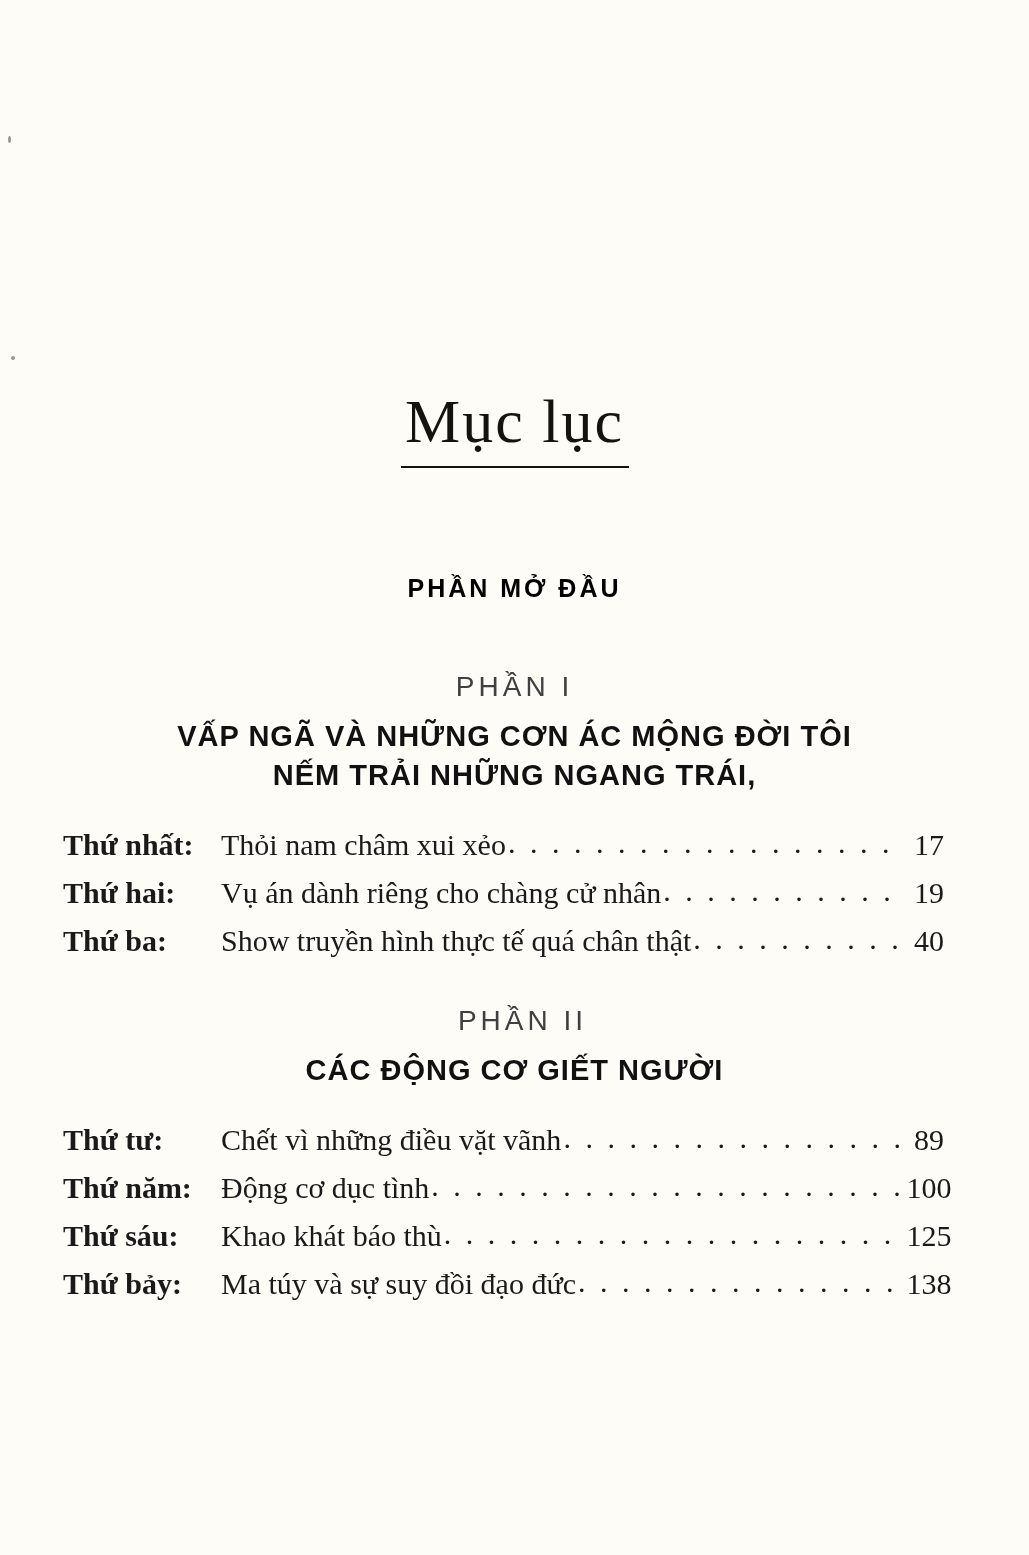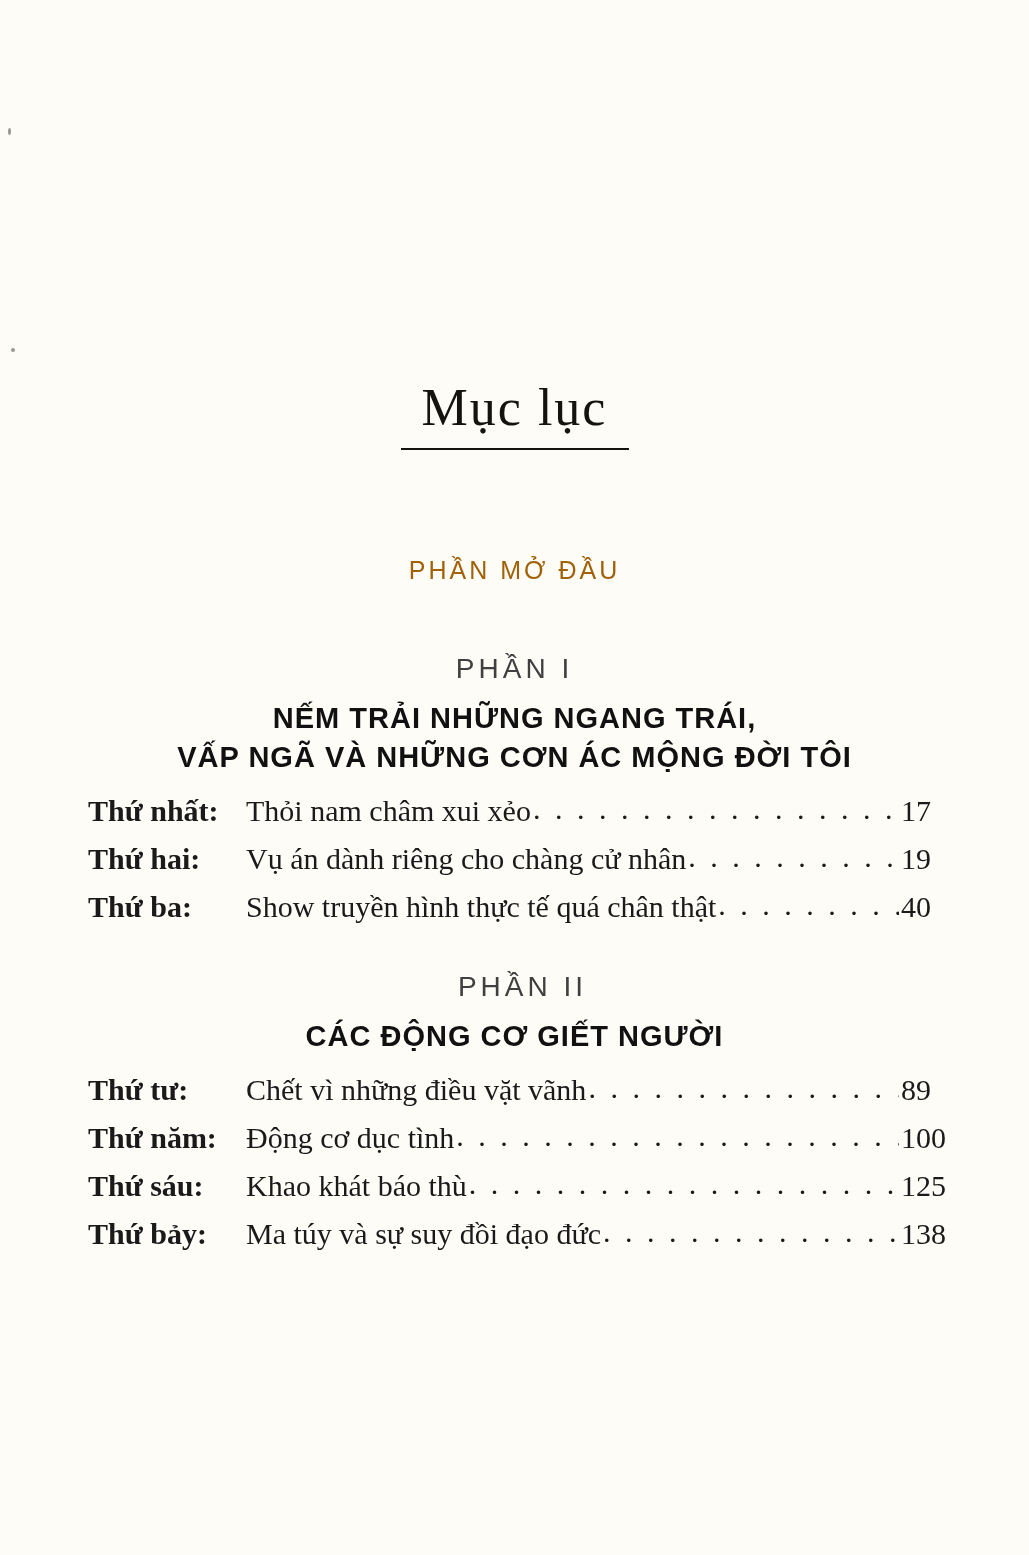--- a/index.html
+++ b/index.html
@@ -19,44 +19,44 @@
     width: 1029px;
     height: 1555px;
     position: relative;
     box-sizing: border-box;
   }
 
   
   .toc-title {
     text-align: center;
     font-family: "Liberation Serif", serif;
-    font-size: 52px;
+    font-size: 62px;
     font-weight: 400;
     letter-spacing: 2px;
-    margin: 0;
+    margin: 8px;
     padding-top: 382px;
     line-height: 1;
     color: #15130f;
   }
   .title-rule {
     width: 228px;
     height: 2px;
     background: #15130f;
     margin: 14px auto 0 auto;
   }
 
   
   .front-matter {
     text-align: center;
     font-family: "Liberation Sans", sans-serif;
     font-size: 25px;
     letter-spacing: 3px;
-    color: #a16207;
+    color: #000000;
     margin-top: 106px;
-    font-weight: 400;
+    font-weight: 700;
   }
 
   .part-label {
     text-align: center;
     font-family: "Liberation Sans", sans-serif;
     font-size: 28px;
     letter-spacing: 4px;
     color: #404040;
     font-weight: 300;
     margin-top: 68px;
@@ -69,22 +69,22 @@
     font-weight: 700;
     letter-spacing: 1px;
     color: #111;
     line-height: 1.35;
     margin-top: 14px;
     padding: 0 90px;
   }
 
   
   .entries {
-    margin-top: 10px;
-    padding: 0 72px 0 88px;
+    margin-top: 26px;
+    padding: 0 72px 0 63px;
   }
   .entry {
     display: flex;
     align-items: baseline;
     font-size: 30px;
     line-height: 1.0;
     padding: 9px 0;
     white-space: nowrap;
   }
   .entry .lead {
@@ -103,21 +103,21 @@
     white-space: nowrap;
     margin: 0 2px;
     letter-spacing: 3.5px;
     color: #1a1a1a;
     font-size: 30px;
     position: relative;
     top: -2px;
   }
   .entry .page-num {
     flex: 0 0 auto;
-    text-align: left;
+    text-align: center;
     min-width: 56px;
   }
 
   .gap-part2 { margin-top: 40px; padding-left: 16px; }
   .speck {
     position: absolute;
     background: #9a9a92;
     border-radius: 50%;
   }
 </style>
@@ -129,22 +129,22 @@
   <span class="speck" style="left:8px;top:128px;width:3px;height:7px;"></span>
   <span class="speck" style="left:11px;top:348px;width:4px;height:4px;"></span>
 
   <h1 class="toc-title">Mục lục</h1>
   <div class="title-rule"></div>
 
   <div class="front-matter">PHẦN MỞ ĐẦU</div>
 
   <div class="part-label">PHẦN I</div>
   <div class="part-title">
+    <div>VẤP NGÃ VÀ NHỮNG CƠN ÁC MỘNG ĐỜI TÔI</div>
     <div>NẾM TRẢI NHỮNG NGANG TRÁI,</div>
-    <div>VẤP NGÃ VÀ NHỮNG CƠN ÁC MỘNG ĐỜI TÔI</div>
   </div>
 
   <div class="entries">
     <div class="entry">
       <span class="lead">Thứ nhất:</span>
       <span class="chapter">Thỏi nam châm xui xẻo</span>
       <span class="dots">. . . . . . . . . . . . . . . . . . . . . . . . . . . . . . . . . . . . . . . . . . . . . . . . . . . . . . . . . . . . . . . . .</span>
       <span class="page-num">17</span>
     </div>
     <div class="entry">

